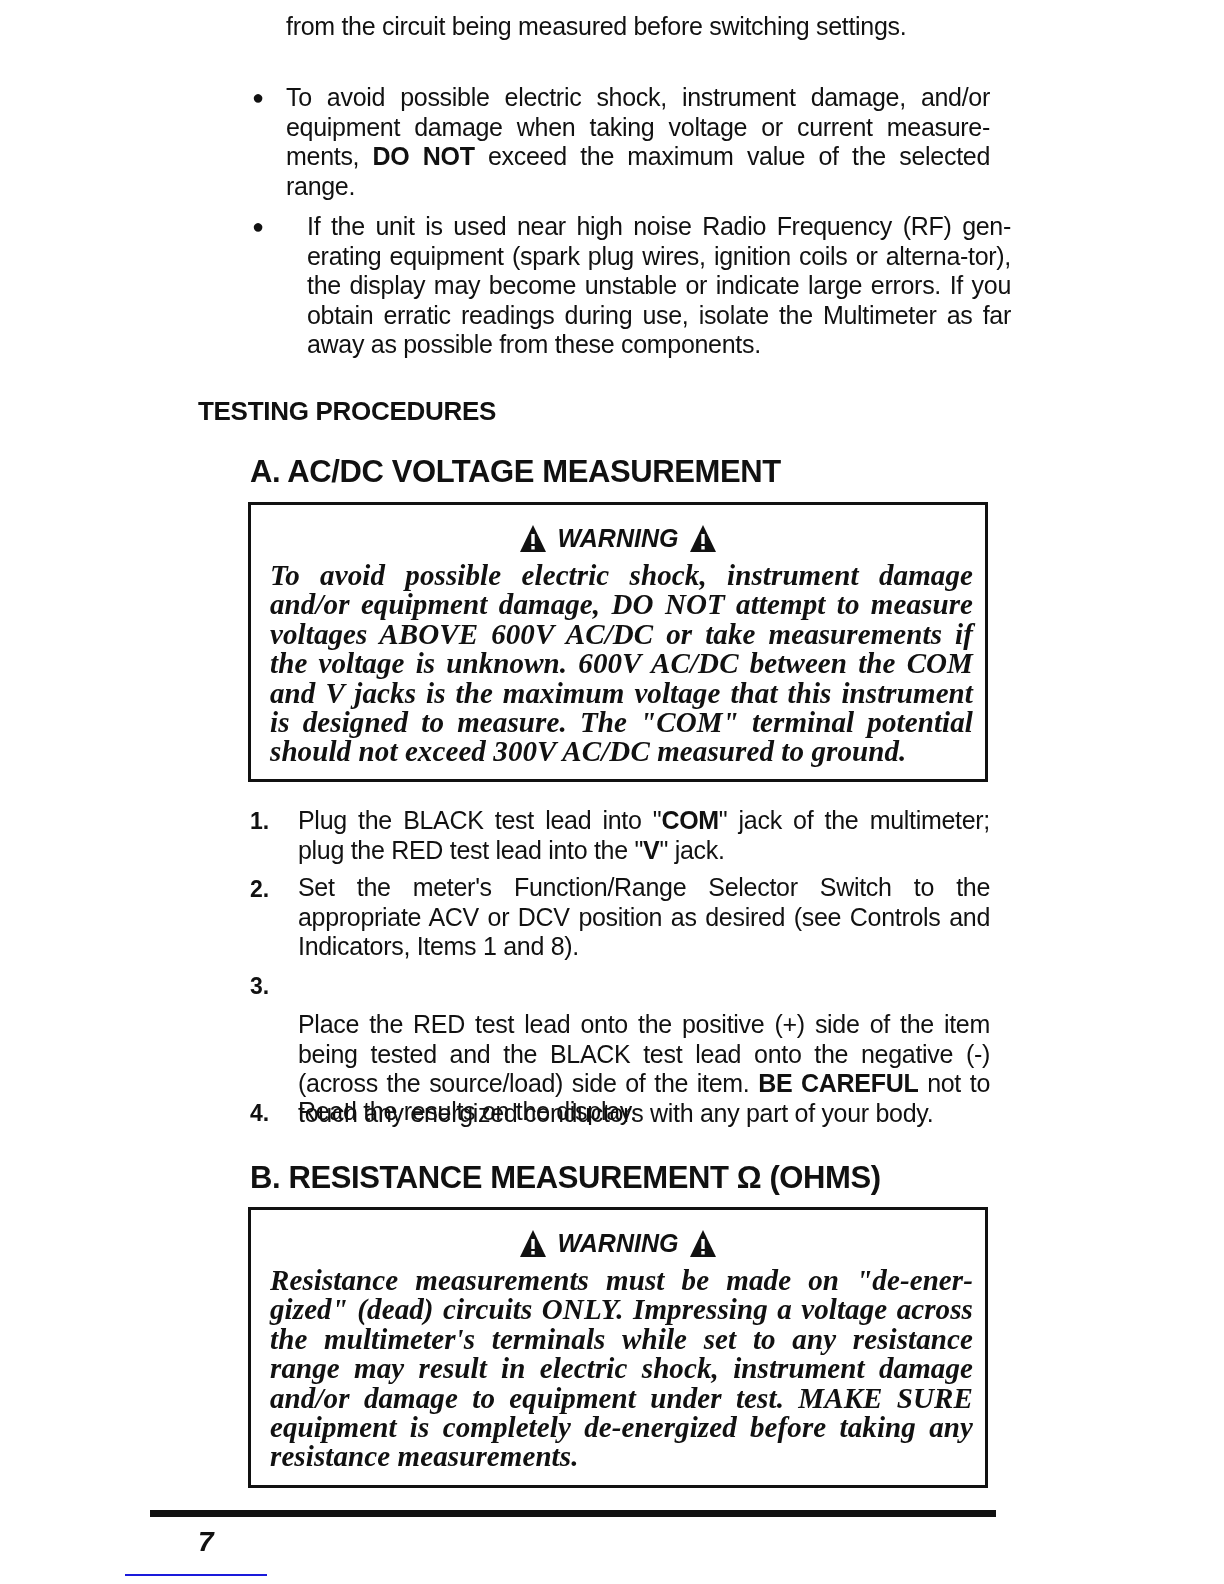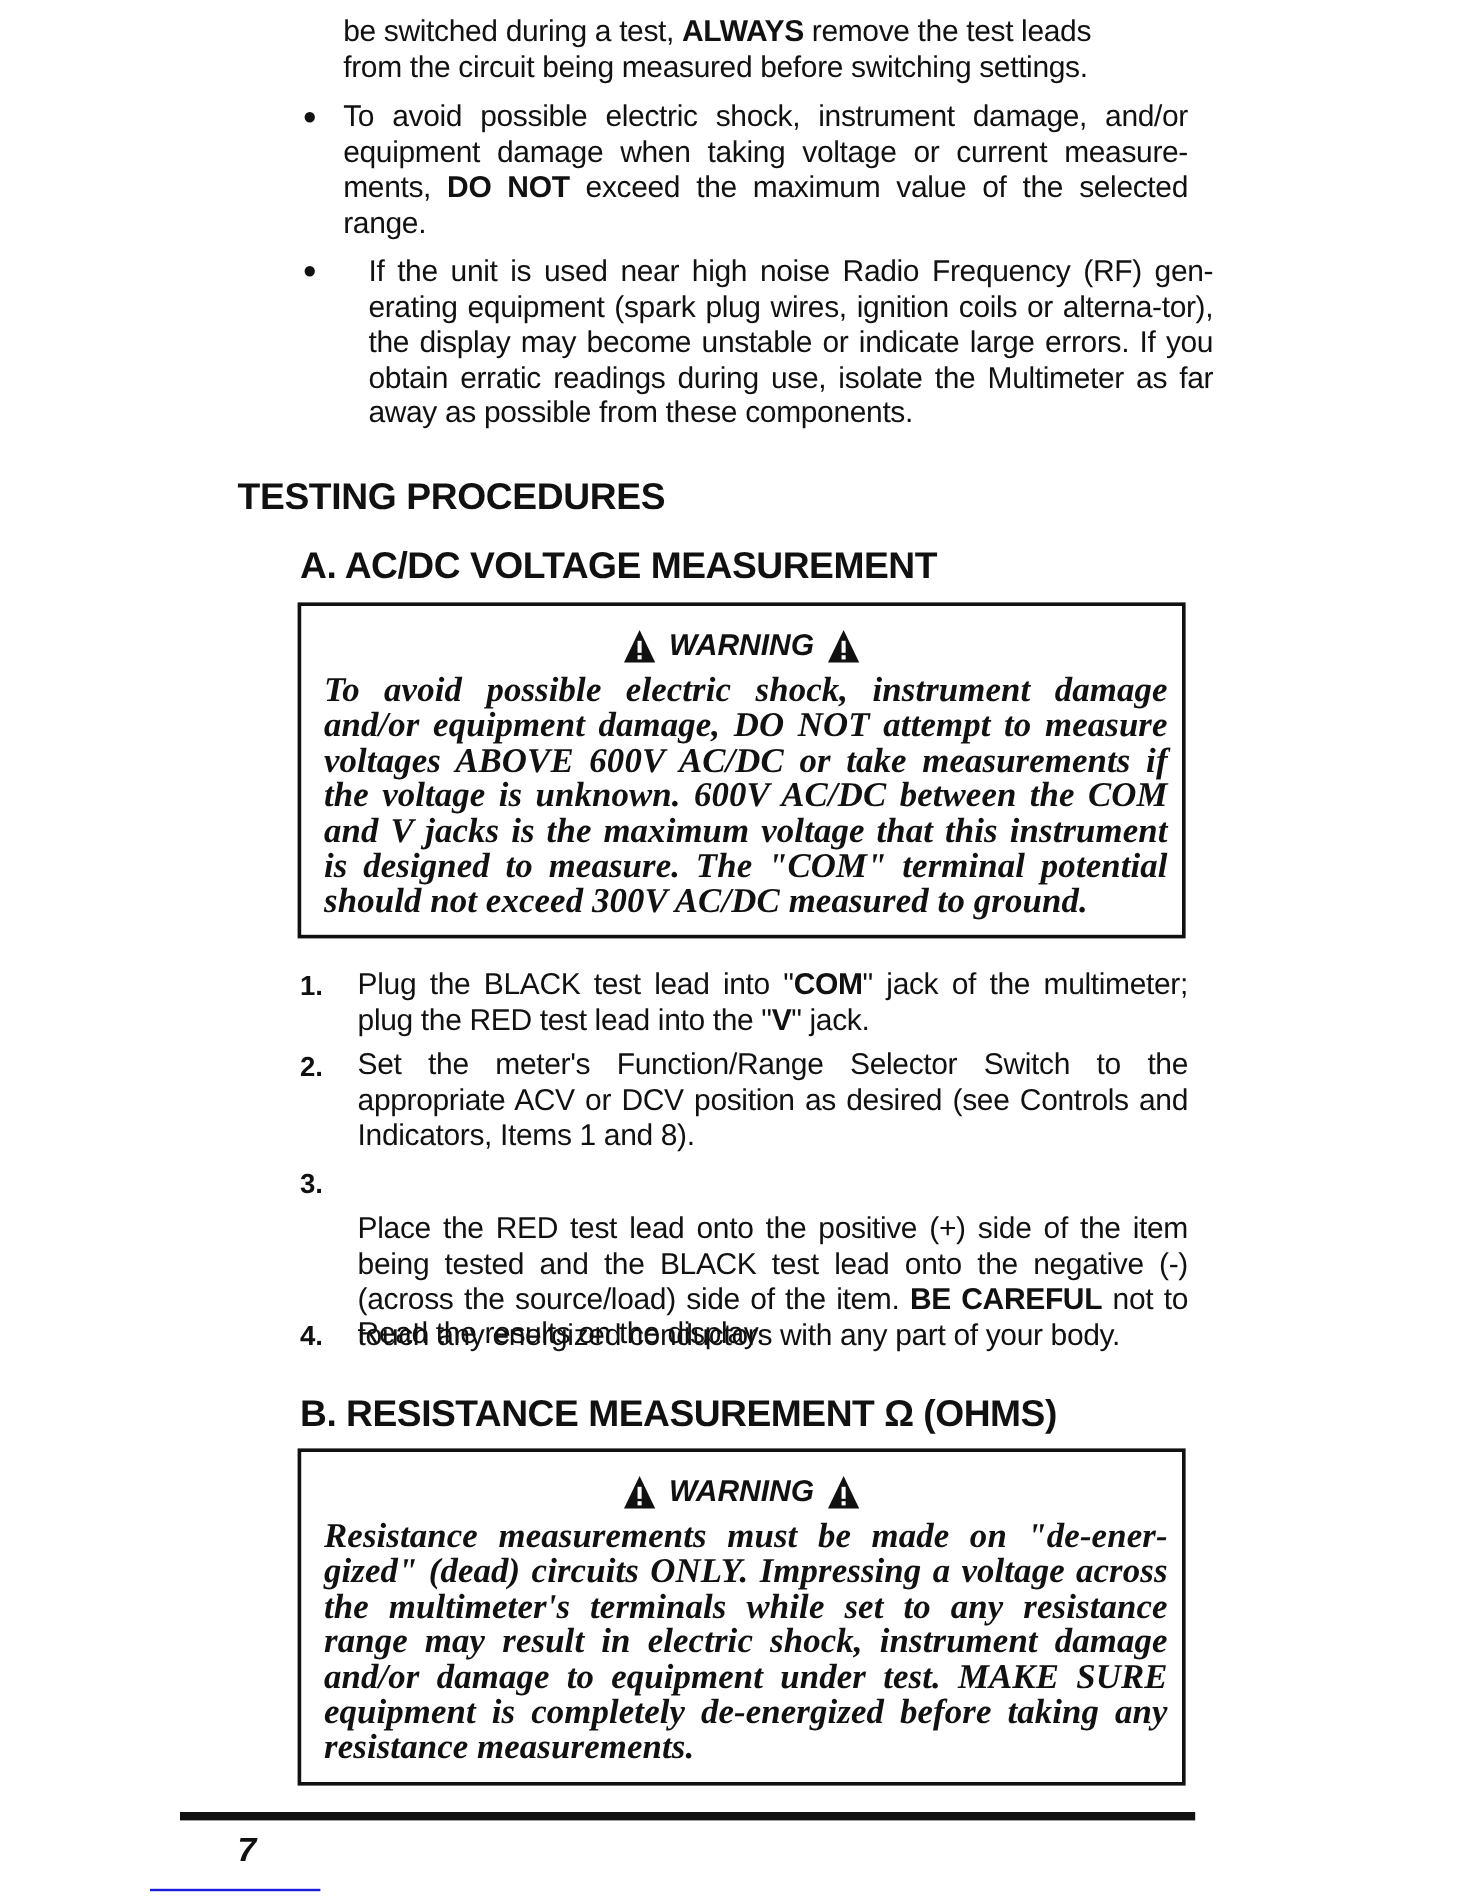--- a/index.html
+++ b/index.html
@@ -8,21 +8,21 @@
     font-family: "Liberation Sans", sans-serif; color: #111111;
   }
   .body-text {
     font-size: 25px; line-height: 29.6px; letter-spacing: -0.3px;
     font-stretch: condensed;
   }
   .para { position: absolute; left: 286px; width: 704px; text-align: justify; }
   .bullet { position: absolute; left: 252px; font-size: 20px; }
   .heading1 {
     position: absolute; left: 198px; top: 396px;
-    font-size: 31px; font-weight: bold; letter-spacing: -0.3px;
+    font-size: 26px; font-weight: bold; letter-spacing: -0.3px;
   }
   .heading2 {
     position: absolute; left: 250px;
     font-size: 31px; font-weight: bold; letter-spacing: -0.4px;
   }
   .warnbox {
     position: absolute; left: 248px; width: 740px;
     border: 3px solid #111111; box-sizing: border-box;
   }
   .warn-title {
@@ -49,21 +49,20 @@
   .page-underline {
     position: absolute; left: 125px; top: 1574px; width: 142px; height: 2px;
     background: #1a1adb;
   }
   b { font-weight: bold; }
 </style>
 </head>
 <body>
 
 <div class="para body-text" style="top:12px;">
-  <div><span>be switched during a test, </span><b>ALWAYS</b><span> remove the test leads</span></div>
   <div>from the circuit being measured before switching settings.</div>
 </div>
 
 <span class="bullet" style="top:86px;">●</span>
 <div class="para body-text" style="top:83px;">
   <span>To avoid possible electric shock, instrument damage, and/or equipment damage when taking voltage or current measure-ments, </span><b>DO NOT</b><span> exceed the maximum value of the selected range.</span>
 </div>
 
 <span class="bullet" style="top:215px;">●</span>
 <div class="para body-text" style="top:212px;margin-left:21px;">If the unit is used near high noise Radio Frequency (RF) gen-erating equipment (spark plug wires, ignition coils or alterna-tor), the display may become unstable or indicate large errors. If you obtain erratic readings during use, isolate the Multimeter as far away as possible from these components.</div>

